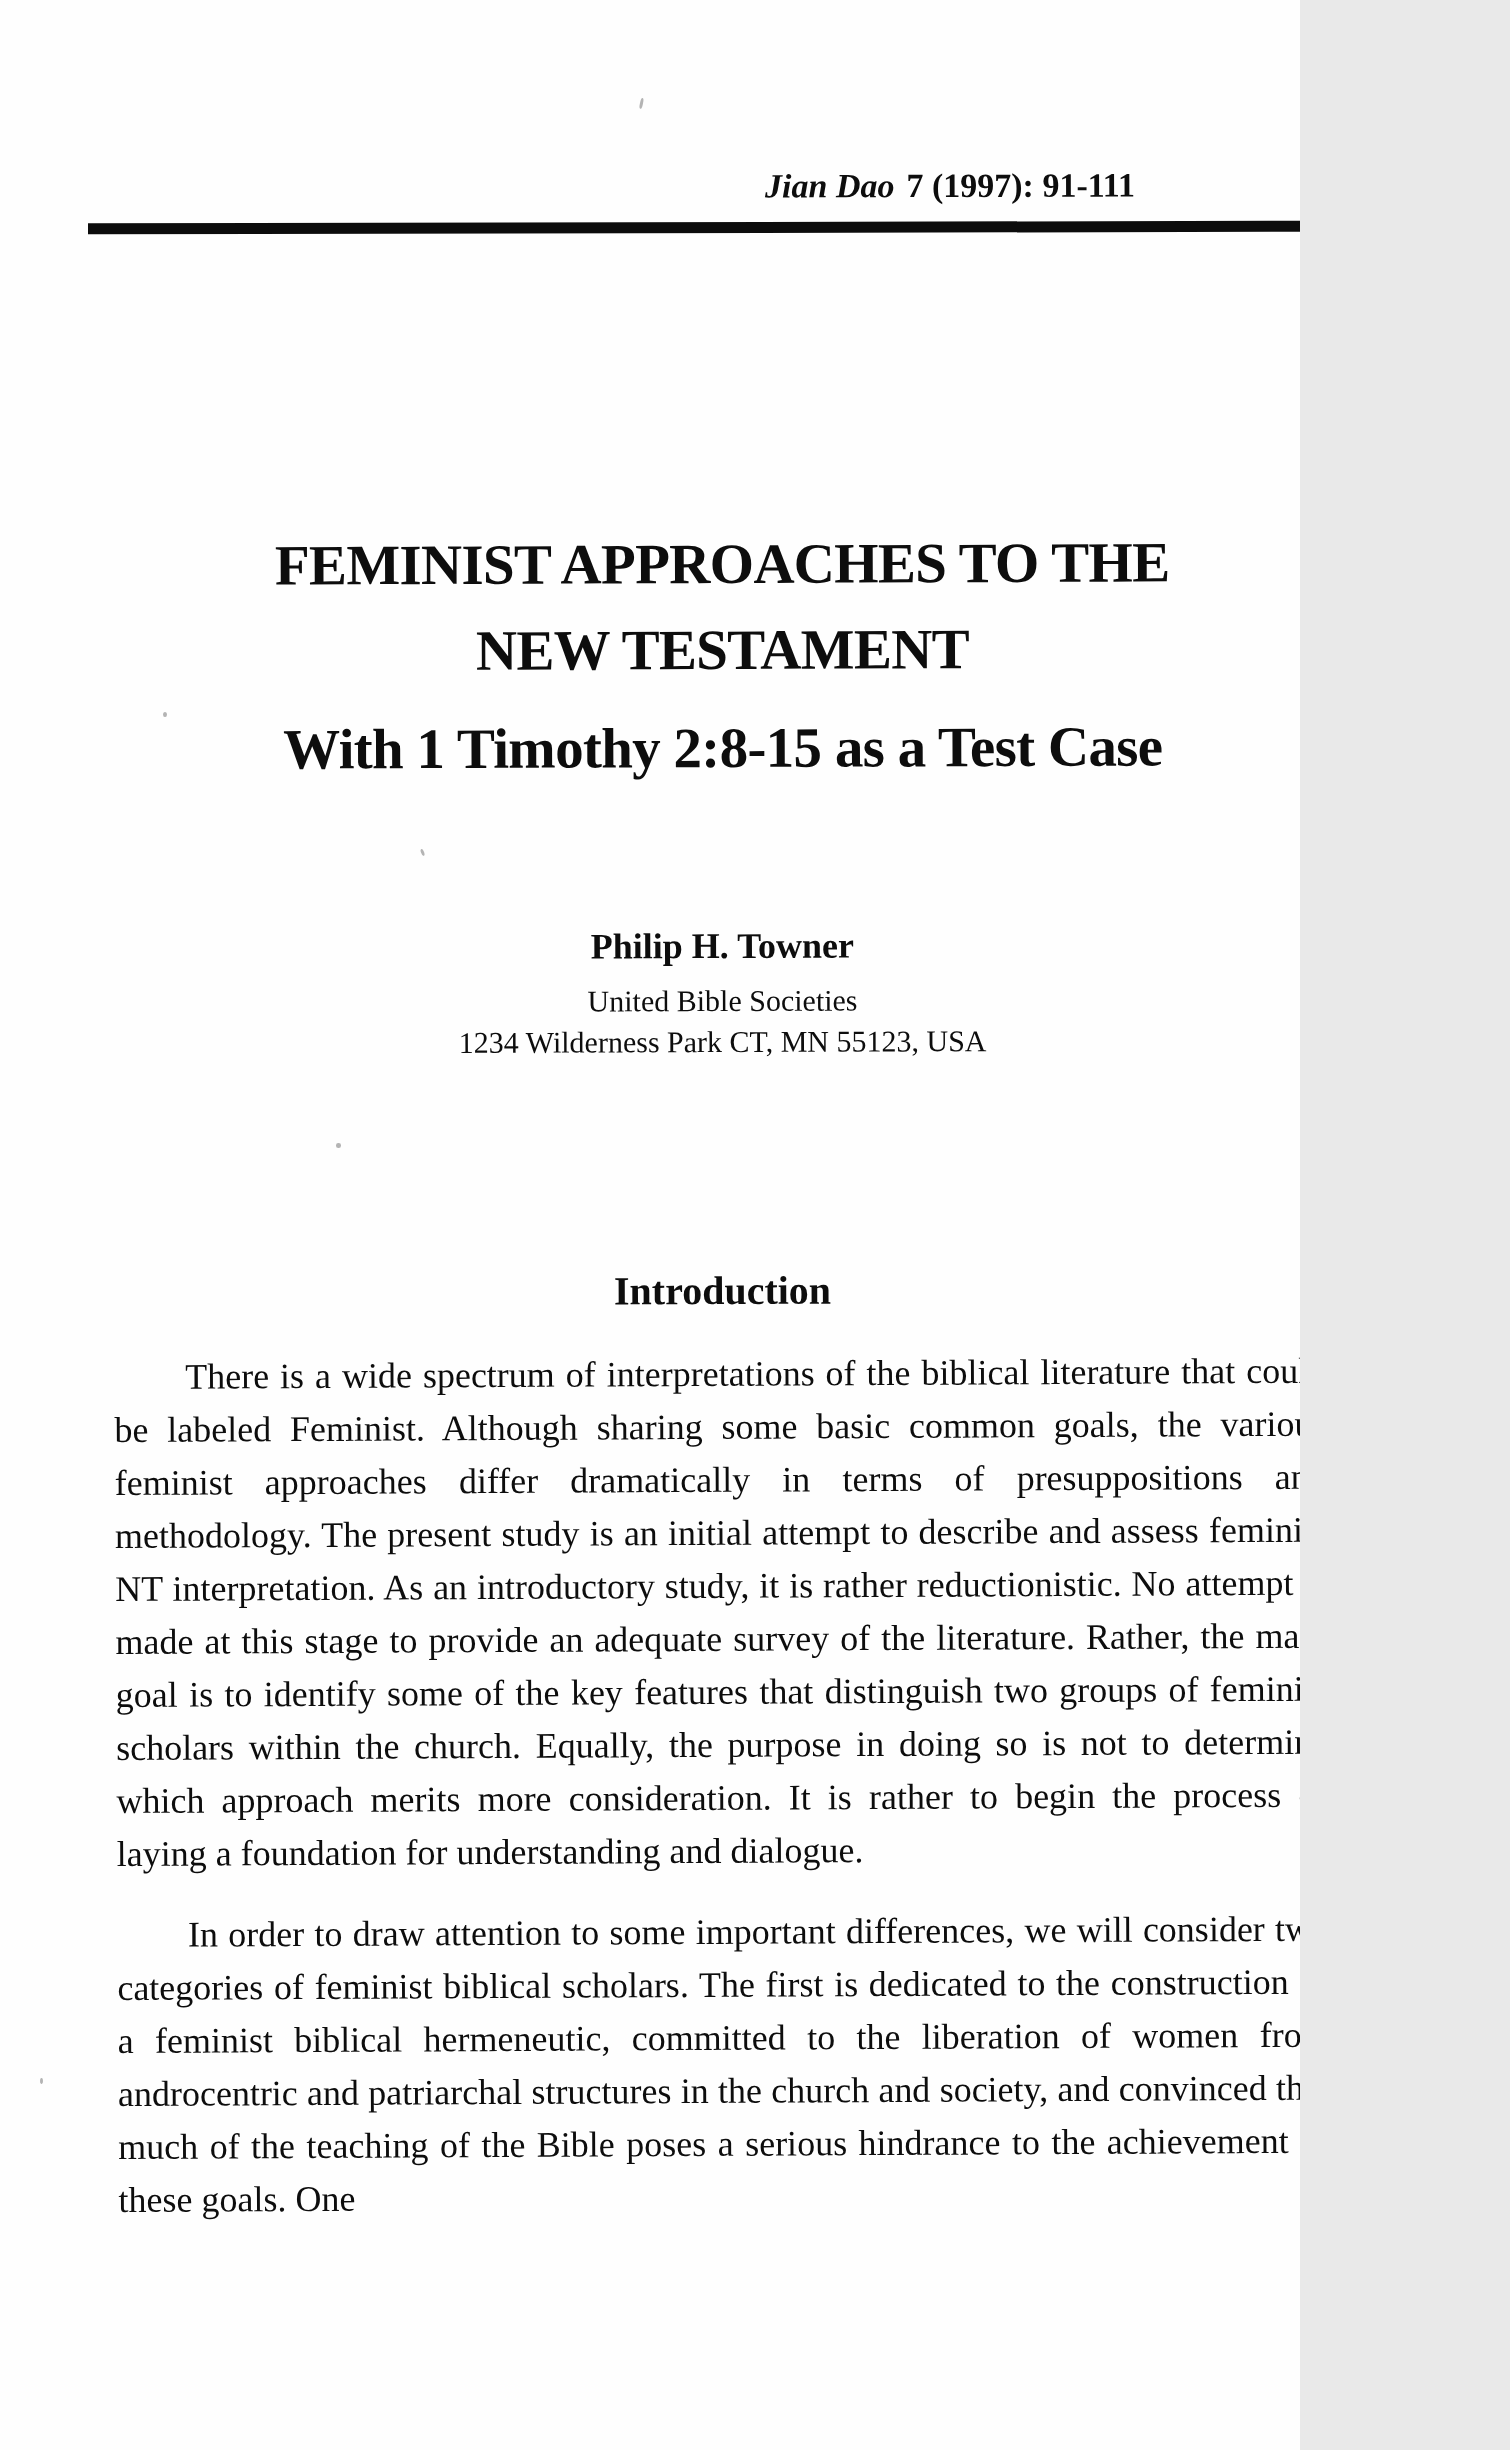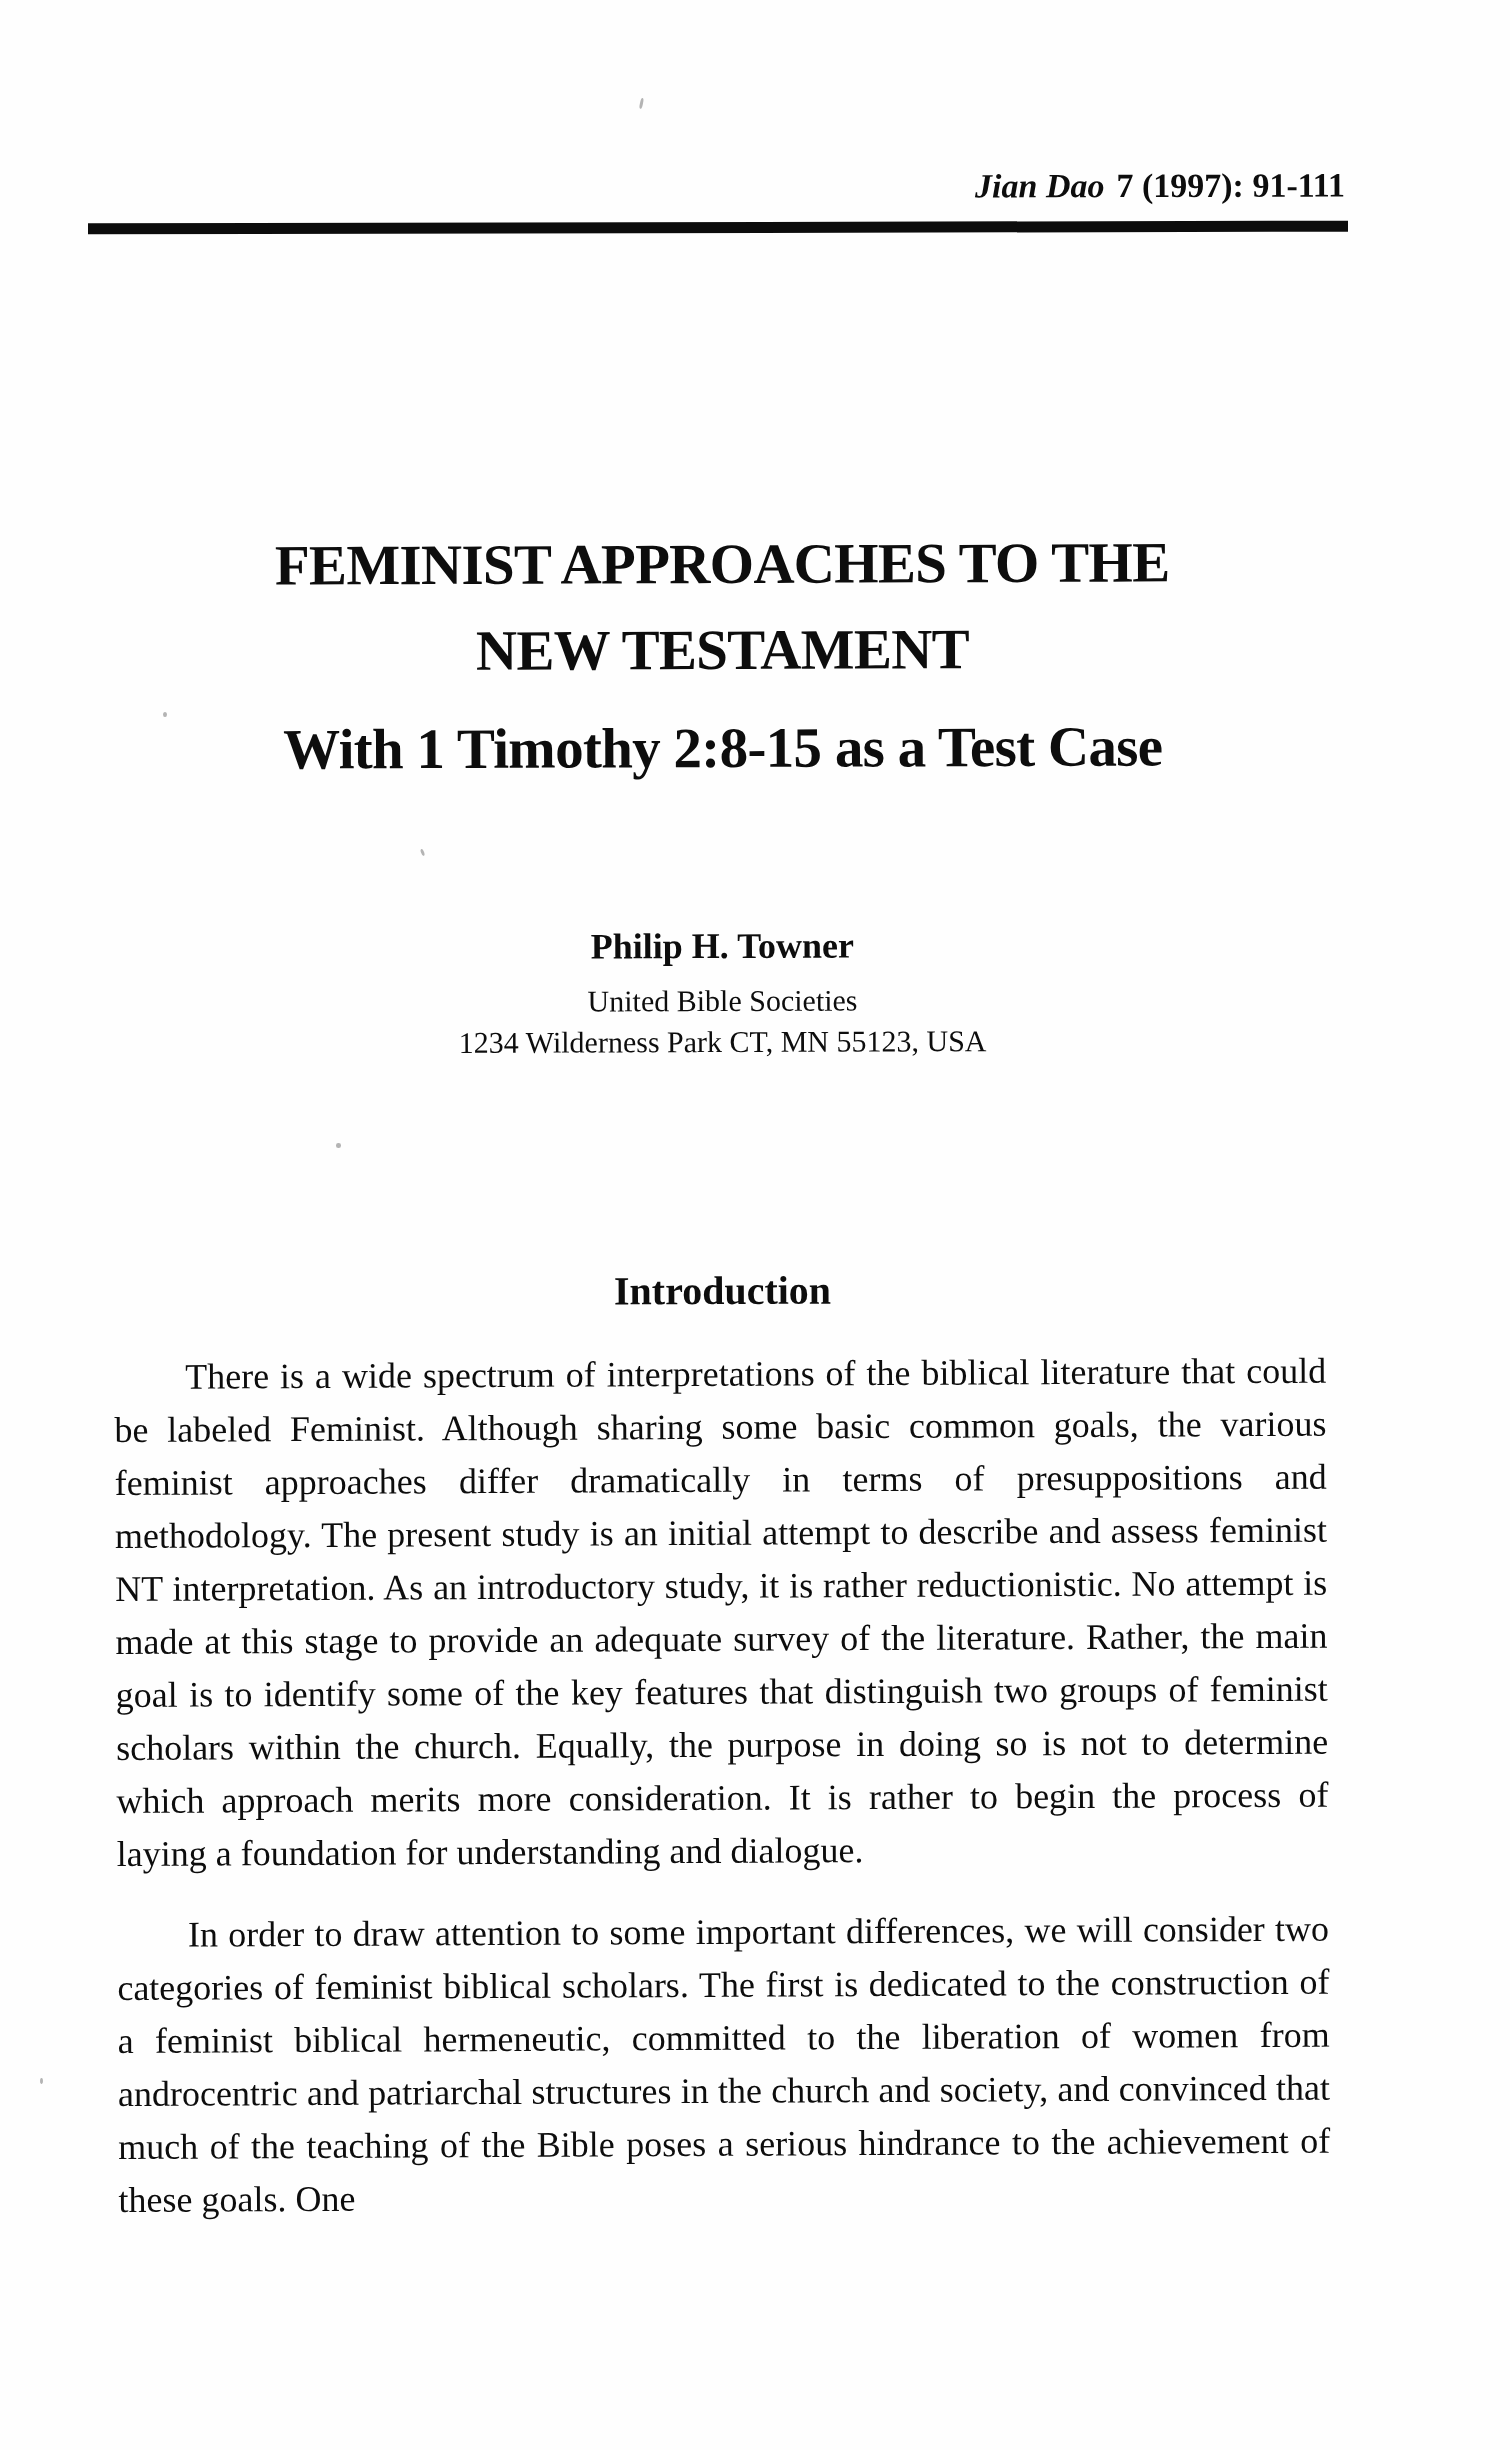--- a/index.html
+++ b/index.html
@@ -2,21 +2,21 @@
 <html style="font-size:10.6px"><head>
 <meta charset="utf-8">
 <style>
   html, body {
     margin: 0;
     padding: 0;
     background: #e9e9e9;
   }
   .page {
     position: relative;
-    width: 1510px;
+    width: 1300px;
     height: 2450px;
     background: #fefefe;
     overflow: hidden;
     font-family: "Liberation Serif", serif;
     color: #0d0d0d;
   }
 
   
   .journal-cite {
     position: absolute;

